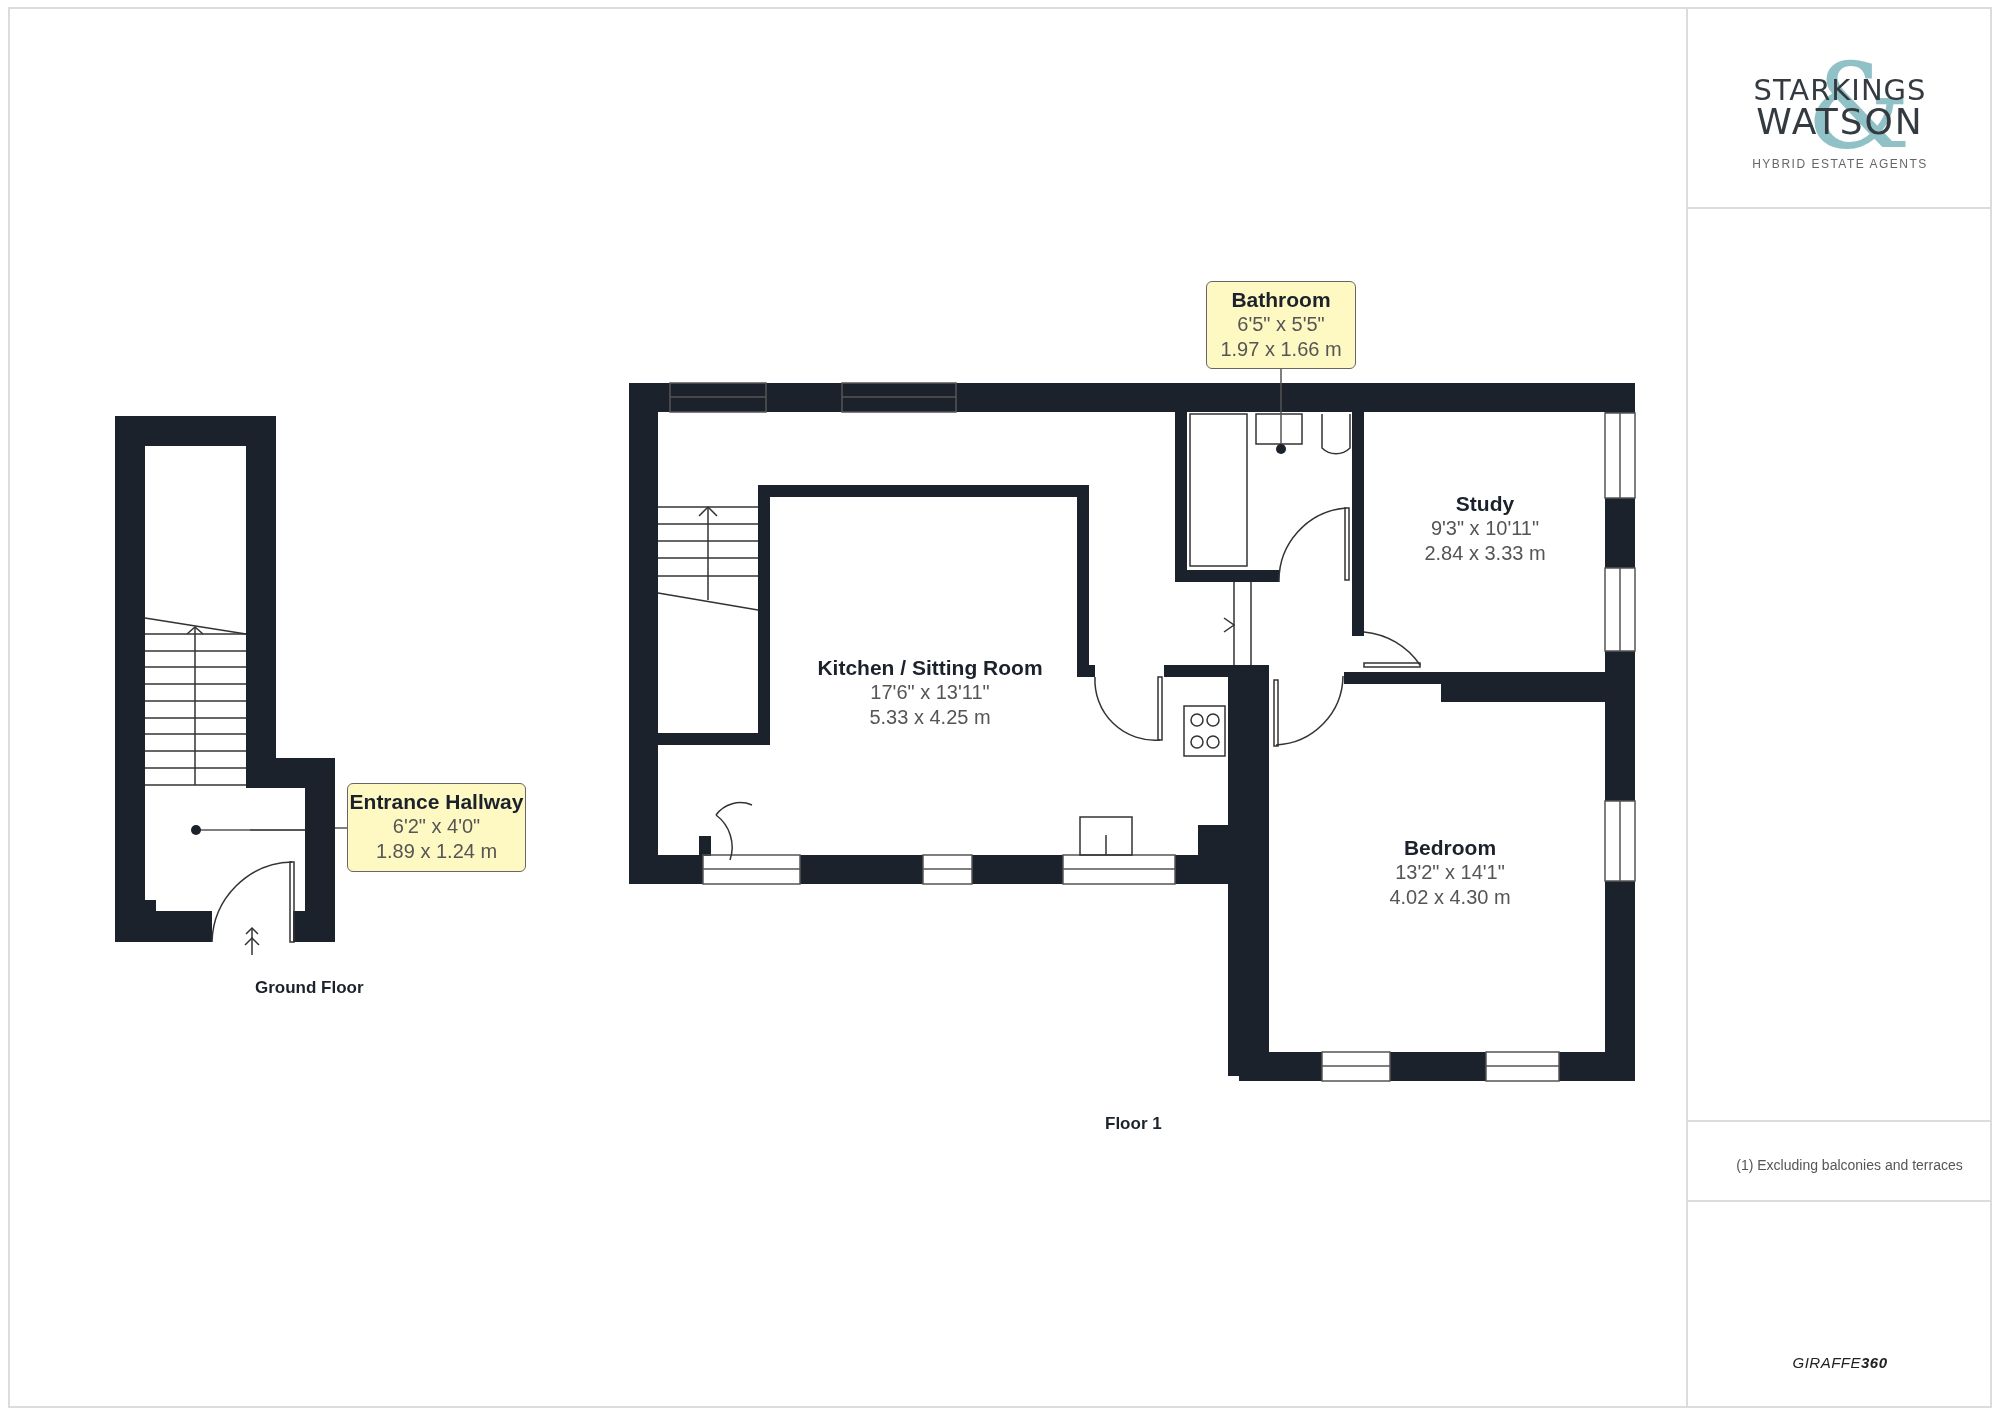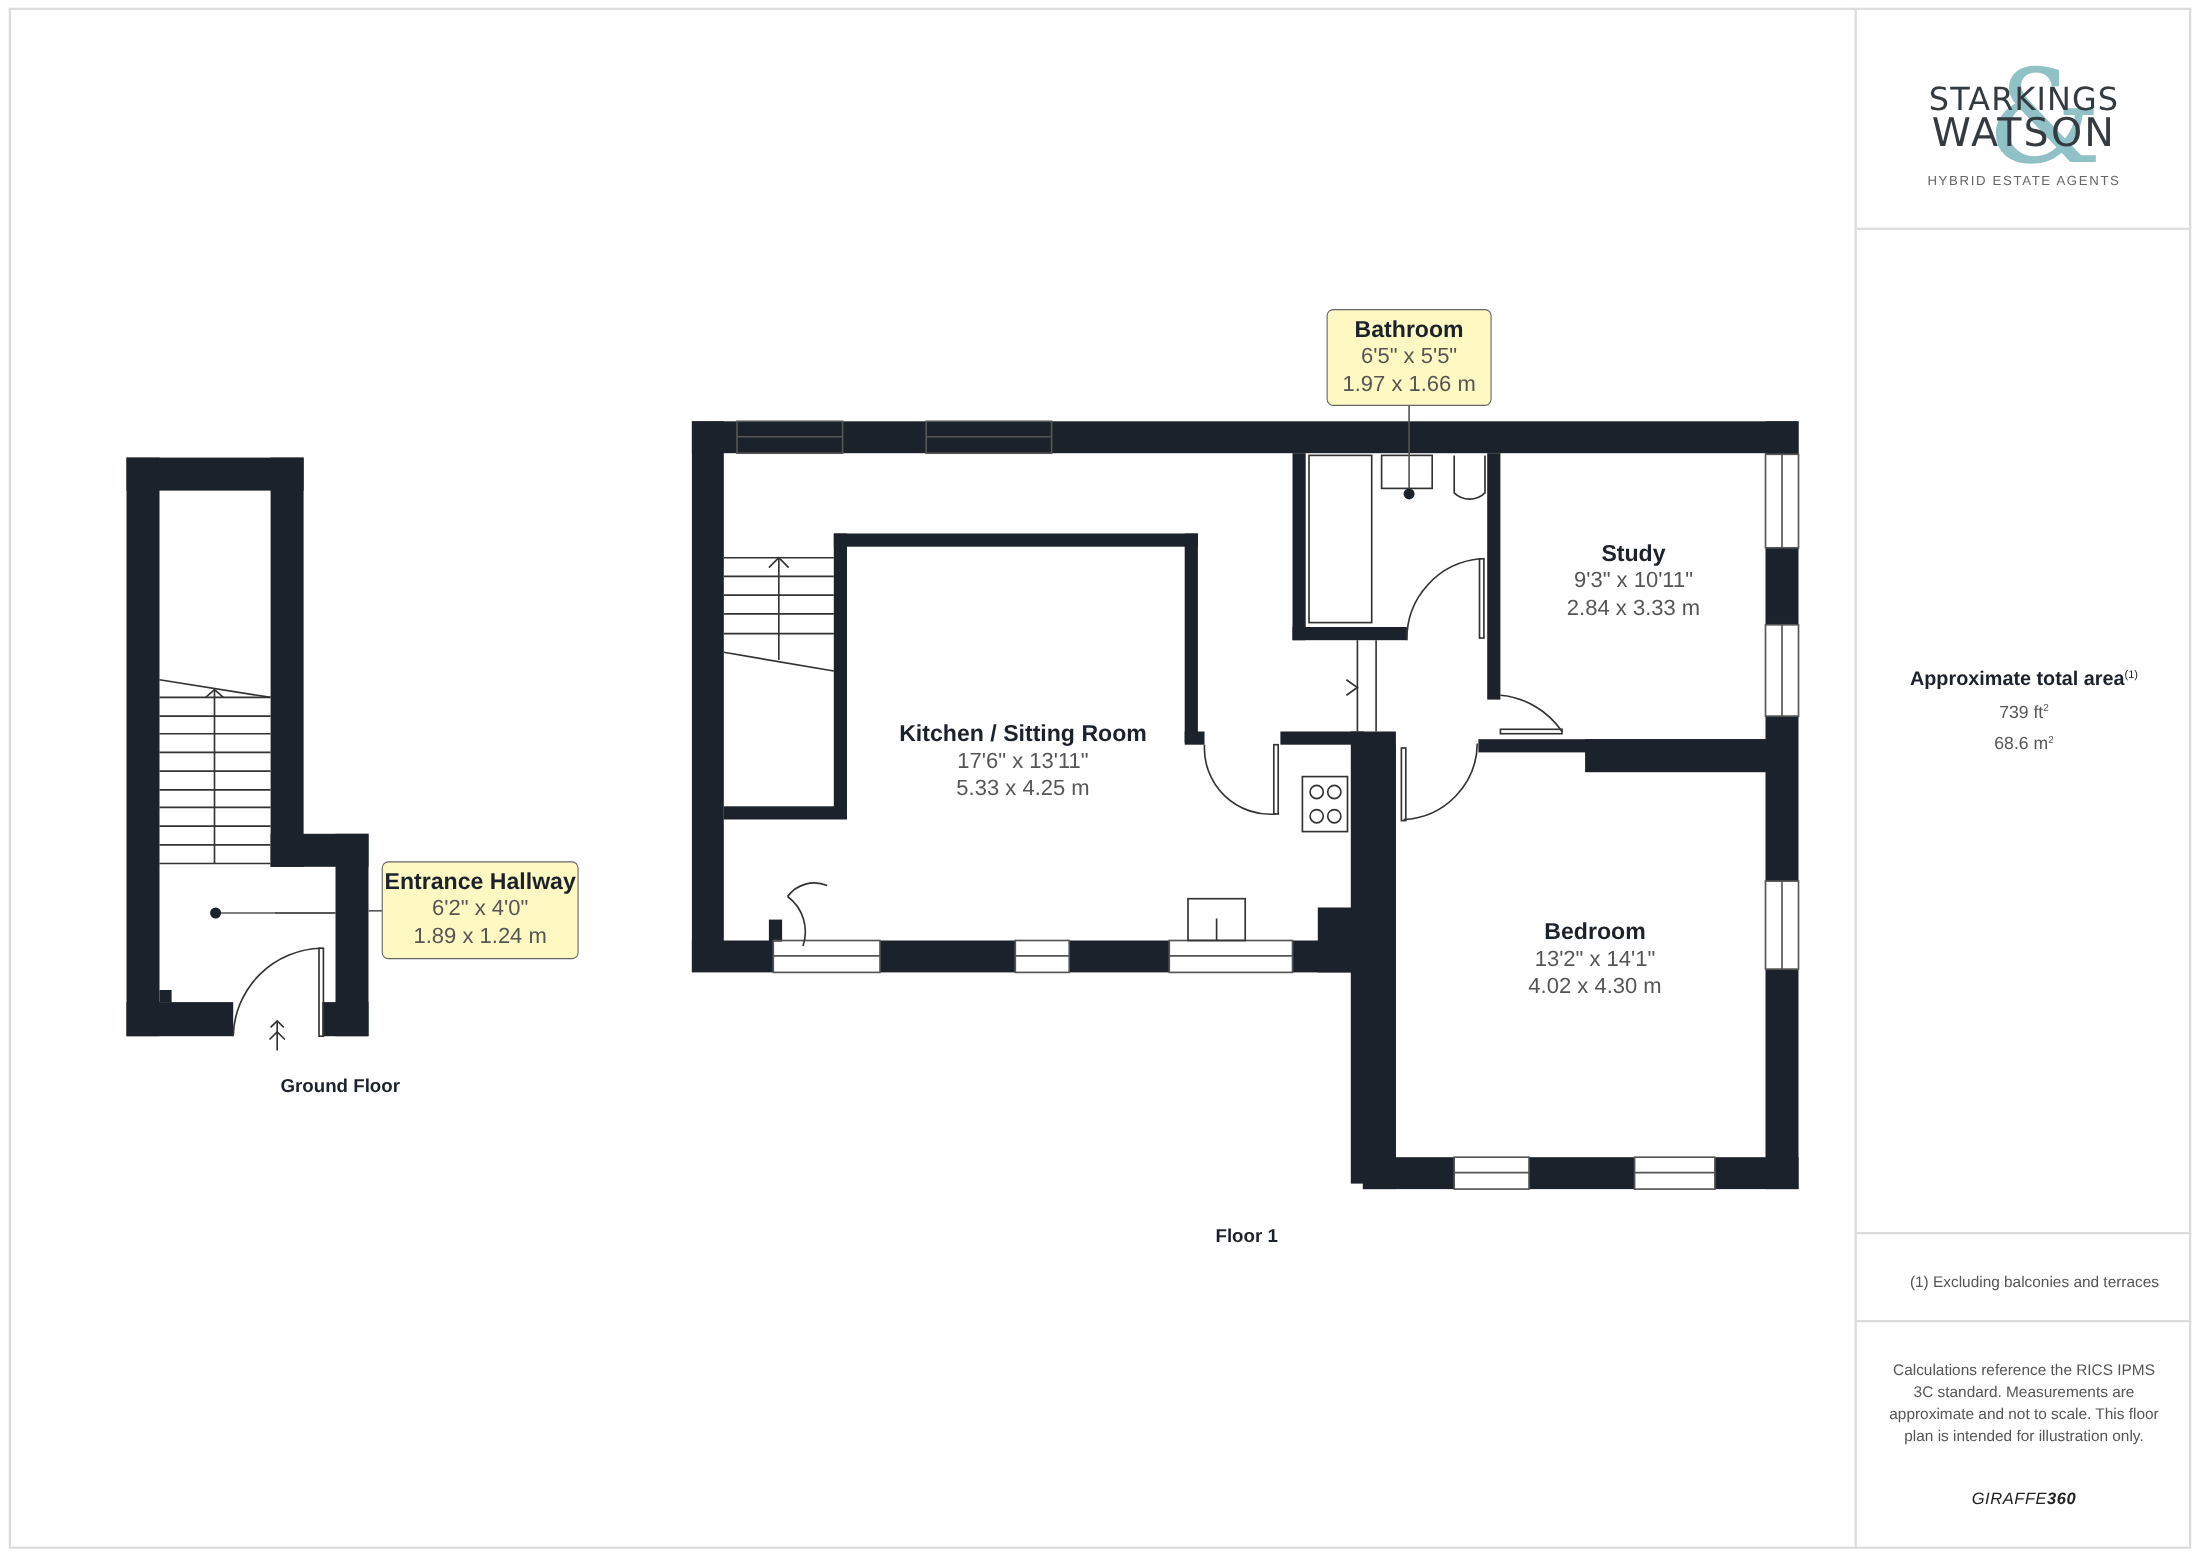--- a/index.html
+++ b/index.html
@@ -217,24 +217,18 @@
 <div class="floor" style="left:1105px;top:1114px;">Floor 1</div>
 
 <div class="panel">
   <div class="sec logo" style="height:202px;">
     <div class="amp">&amp;</div>
     <div class="brand1">STARKINGS</div>
     <div class="brand2">WATSON</div>
     <div class="tag">HYBRID ESTATE AGENTS</div>
   </div>
 
-  <div class="area">
-    <div class="t"><span>Approximate total area</span><sup>(1)</sup></div>
-    <div class="v"><span>739 ft</span><sup>2</sup></div>
-    <div class="v"><span>68.6 m</span><sup>2</sup></div>
-  </div>
 
   <div class="sec" style="top:1113px;height:0;border-bottom:2px solid #dcdcdc;"></div>
   <div class="note" style="top:1150px;">(1) Excluding balconies and terraces</div>
   <div class="sec" style="top:1193px;height:0;border-bottom:2px solid #dcdcdc;"></div>
-  <div class="disc">Calculations reference the RICS IPMS 3C standard. Measurements are approximate and not to scale. This floor plan is intended for illustration only.</div>
   <div class="g360"><span>GIRAFFE</span><b>360</b></div>
 </div>
 
 </body></html>

